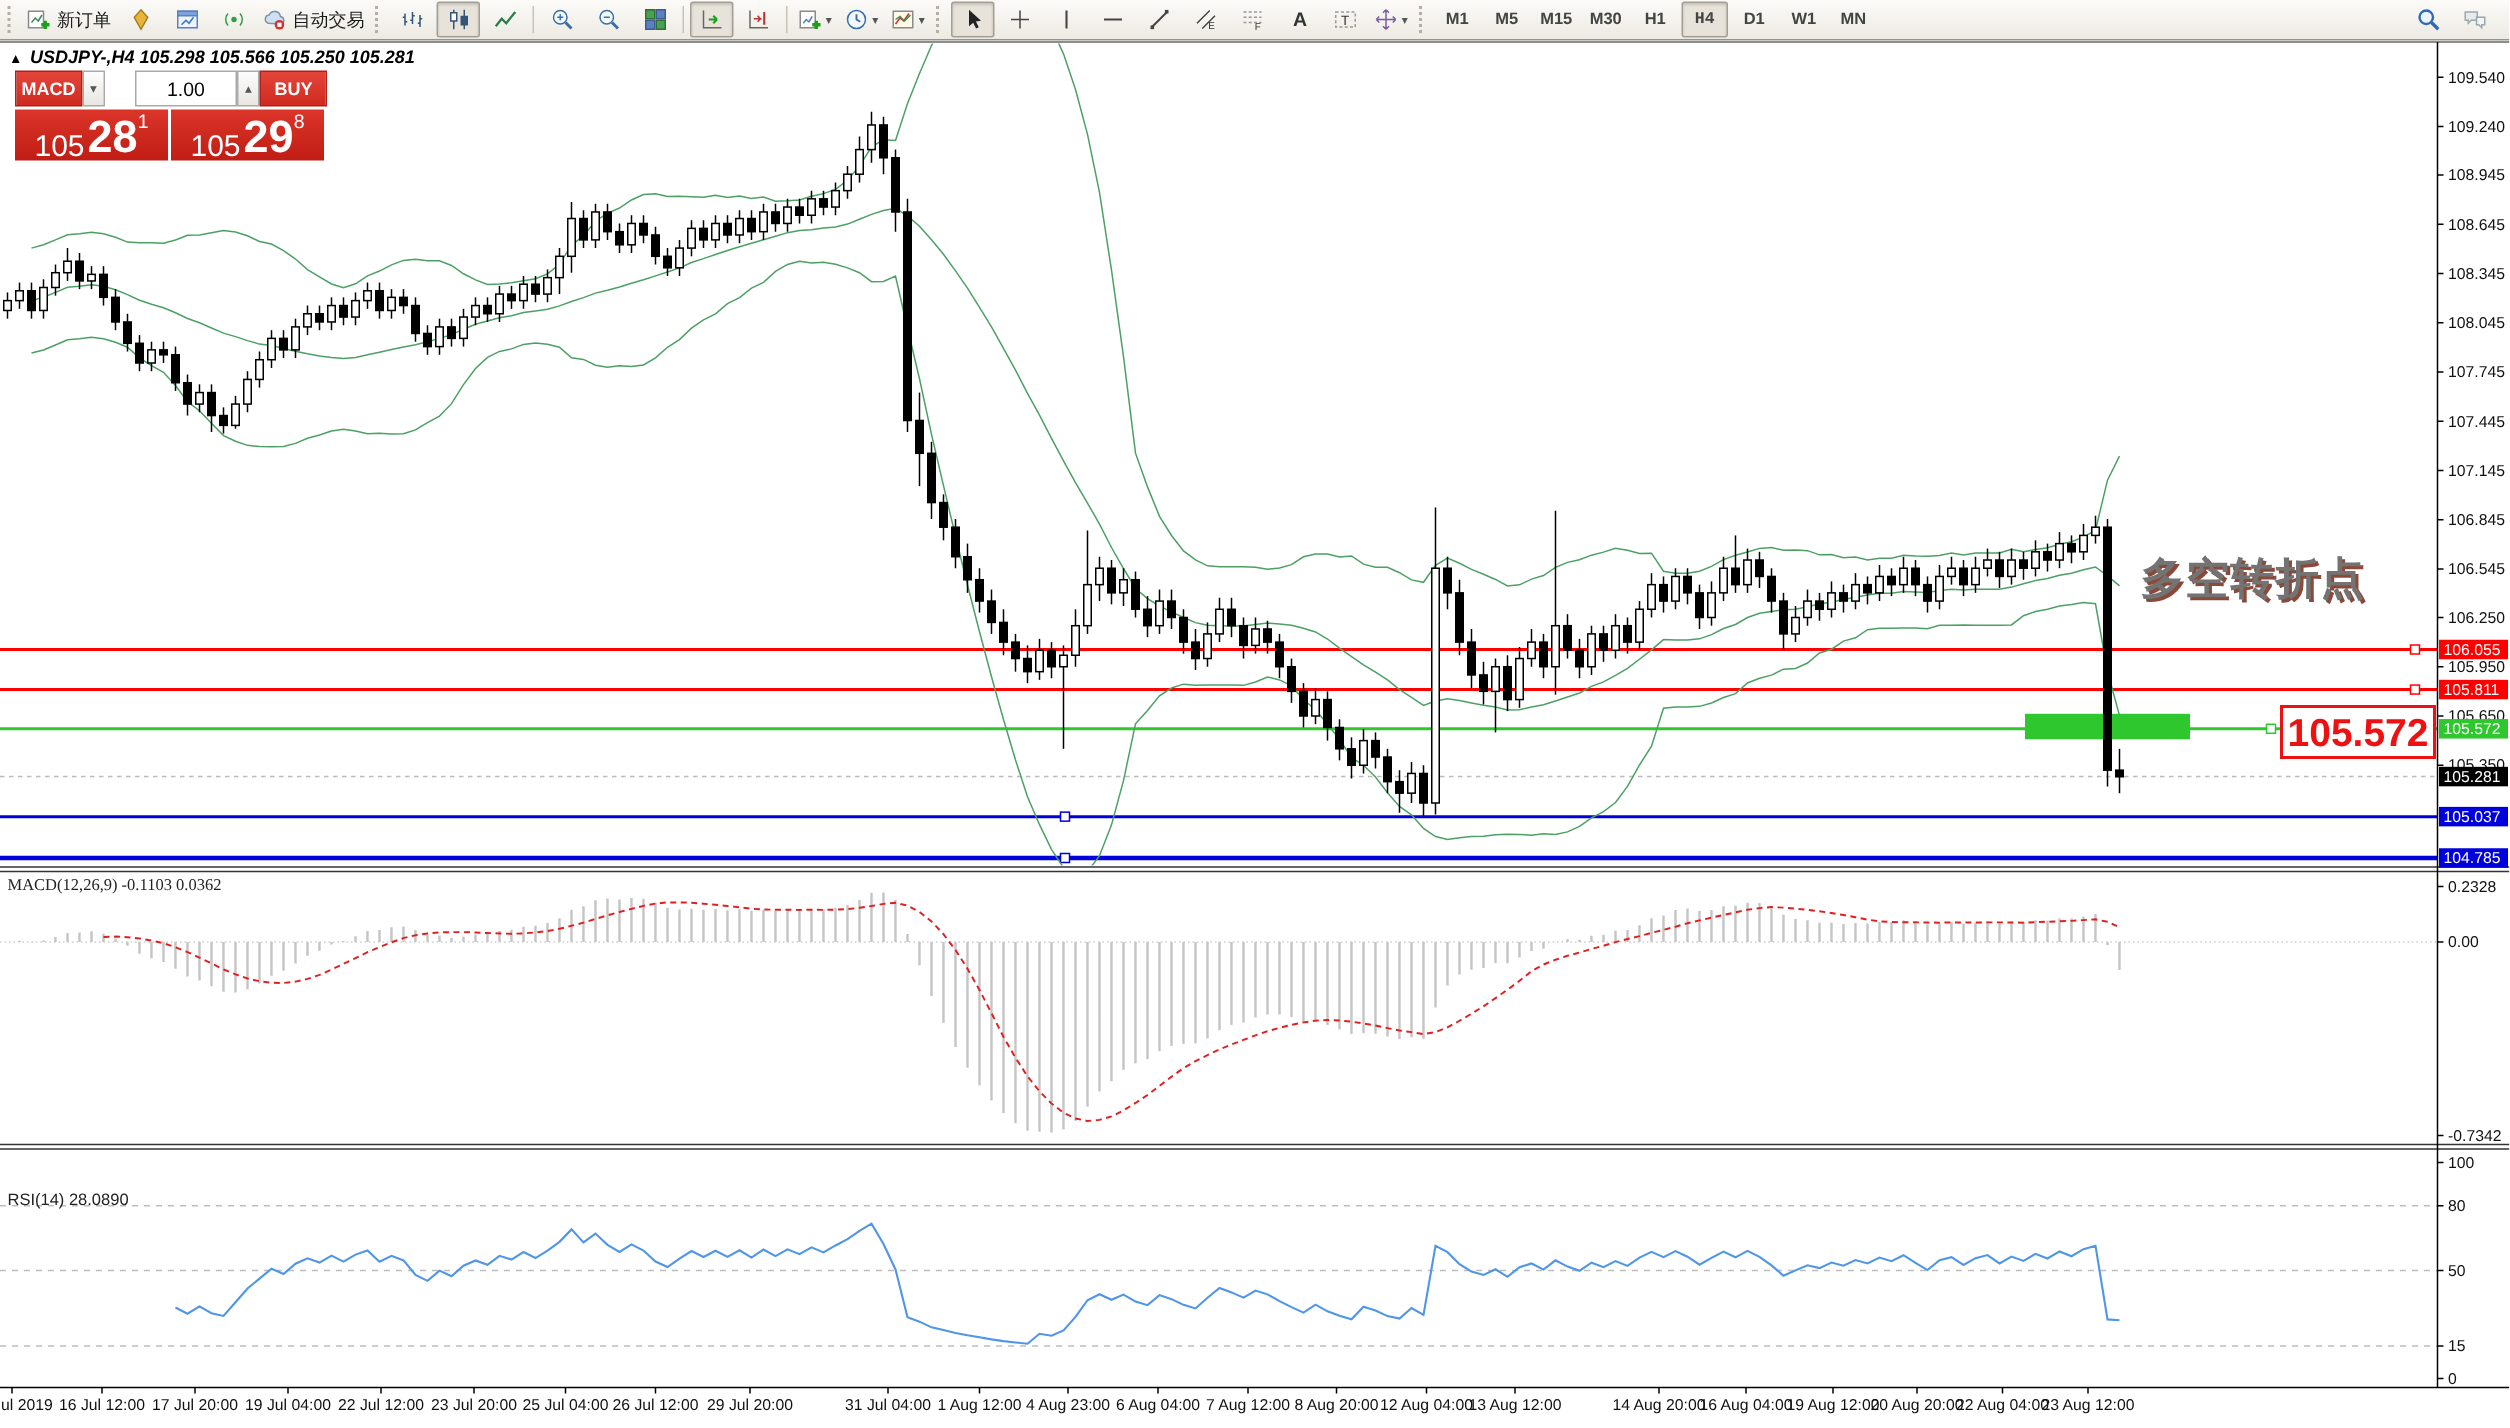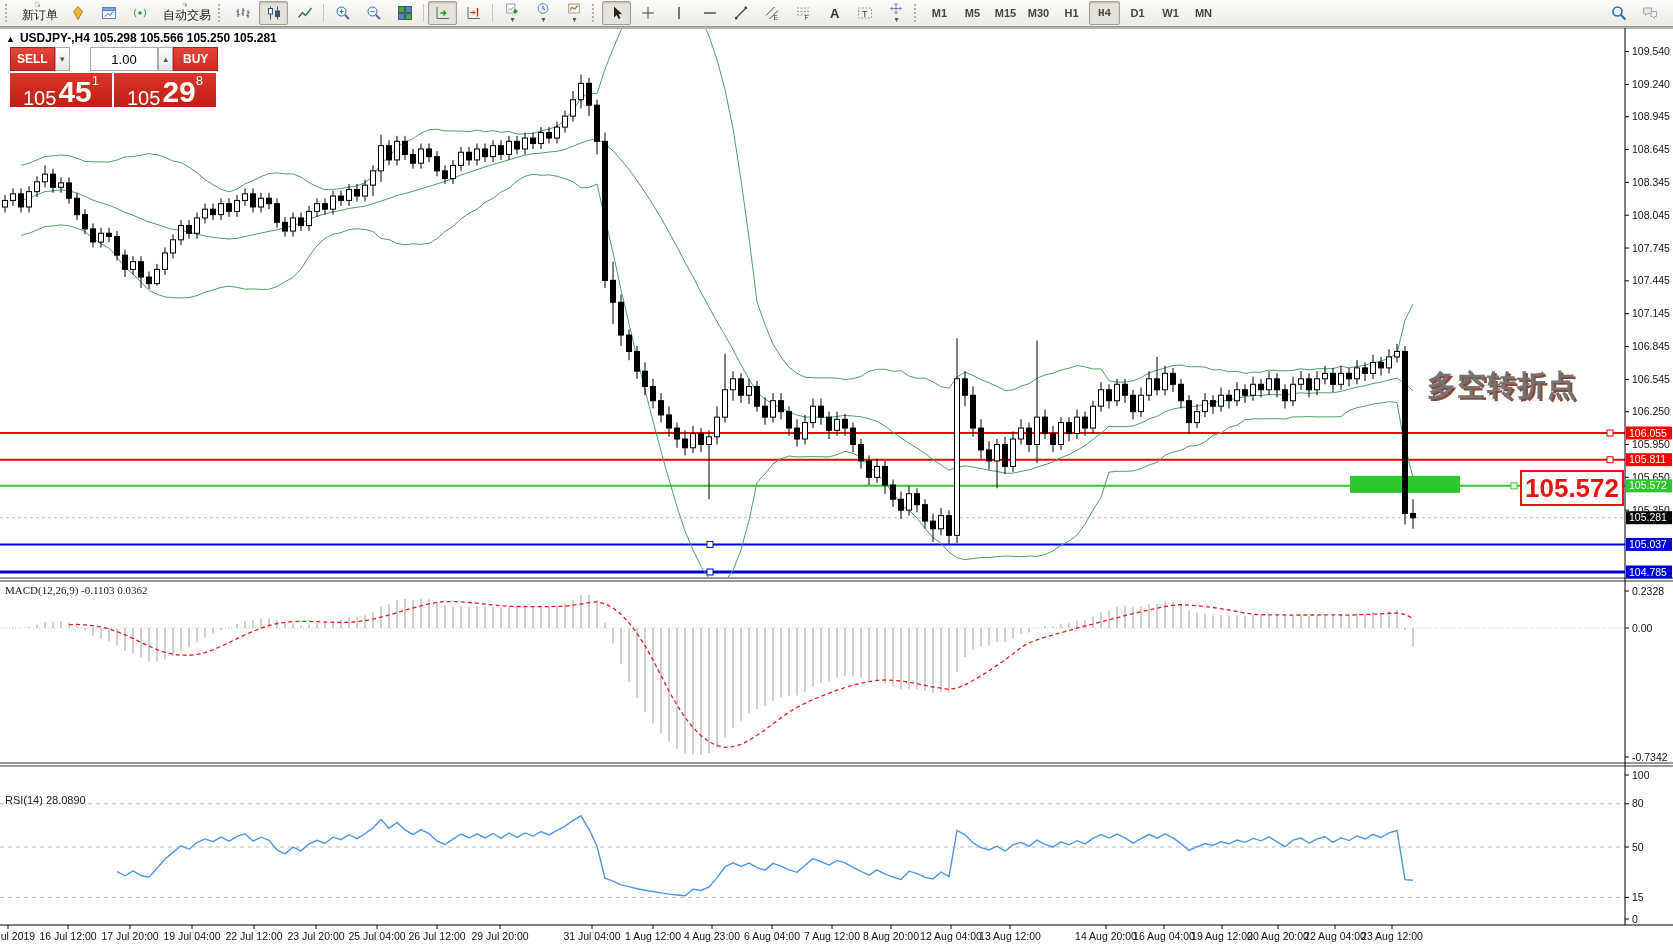--- a/index.html
+++ b/index.html
@@ -3,30 +3,30 @@
 <meta charset="utf-8">
 <style>
   html,body{margin:0;padding:0;background:#fff;font-family:"Liberation Sans",sans-serif;}
   #app{position:relative;width:1673px;height:952px;overflow:hidden;background:#fff;}
   
   #toolbar{position:absolute;left:0;top:0;width:1673px;height:27px;z-index:5;
     background:linear-gradient(#fcfbf9,#edeae3);border-bottom:1px solid #97938a;
     display:flex;align-items:center;padding:0 2px;box-sizing:border-box;}
   .tb{height:22px;min-width:23px;display:inline-flex;align-items:center;justify-content:center;
     margin:0 1px;border:1px solid transparent;border-radius:2px;background:transparent;
-    font:12px "Liberation Sans",sans-serif;color:#222;padding:0 2px;cursor:default;flex-direction:column;}
+    font:12px "Liberation Sans",sans-serif;color:#222;padding:0 2px;cursor:default;}
   .tb.active{background:#e7e3da;border-color:#a39f94;box-shadow:inset 0 1px 2px rgba(0,0,0,.18);font-family:Liberation Mono, monospace;}
   .tb .lbl{margin-left:4px;font-size:12px;color:#1a1a1a;white-space:nowrap;}
   .tb .dd{font-size:8px;color:#555;margin-left:2px;}
   .tb-sep{width:1px;height:18px;background:#c7c3b9;margin:0 3px;}
   .tb-grip{width:4px;height:18px;margin:0 3px;border-left:2px dotted #b3afa5;}
   .tb-tf{font-size:11px;font-weight:bold;color:#444;min-width:25px;}
   #tb-right{margin-left:auto;display:flex;align-items:center;margin-right:6px;}
   
-  #symbol-title{position:absolute;left:6px;top:31px;z-index:4;font-size:12px;font-weight:600;color:#000;}
+  #symbol-title{position:absolute;left:6px;top:31px;z-index:4;font-size:12px;font-weight:600;color:#000;font-style:italic;}
   #symbol-title .tri{font-size:9px;margin-right:5px;}
   #macd-label{position:absolute;left:5px;top:584px;z-index:4;font-size:11px;color:#222;font-family:Liberation Serif, serif;}
   #rsi-label{position:absolute;left:5px;top:794px;z-index:4;font-size:11px;color:#222;}
   #turn-note{position:absolute;left:1427px;top:366px;z-index:4;font-size:29px;font-weight:bold;
     color:#737373;text-shadow:2px 2px 0 #8a4a3a;letter-spacing:1px;white-space:nowrap;}
   #price-callout{position:absolute;left:1520px;top:470px;width:100px;height:32px;z-index:4;
     border:2px solid #ee1111;background:#fff;color:#ee1111;font-size:26px;font-weight:600;
     display:flex;align-items:center;justify-content:center;}
   
   #trade-panel{position:absolute;left:10px;top:47px;width:208px;z-index:4;}
@@ -943,30 +943,30 @@
         <text x="1392" y="940" text-anchor="middle" font-size="10.5" fill="#111" font-weight="normal">23 Aug 12:00</text>
       </g>
     </svg>
 
   <div id="symbol-title">
     <span class="tri">▲</span><span>USDJPY-,H4  105.298 105.566 105.250 105.281</span>
   </div>
 
   <div id="trade-panel">
     <div class="tp-row1">
-      <button class="tp-btn">SELL</button>
+      <button class="tp-btn">MACD</button>
       <button class="tp-step"><span>▾</span></button>
       <input class="tp-vol" value="1.00" style="">
       <button class="tp-step"><span>▴</span></button>
       <button class="tp-btn">BUY</button>
     </div>
     <div class="tp-row2">
       <div class="tp-price">
         <span class="tp-pre">105</span>
-          <span class="tp-main">45</span>
+          <span class="tp-main">28</span>
           <span class="tp-sup">1</span>
       </div>
       <div class="tp-price buy">
         <span class="tp-pre">105</span>
           <span class="tp-main">29</span>
           <span class="tp-sup">8</span>
       </div>
     </div>
   </div>
 

